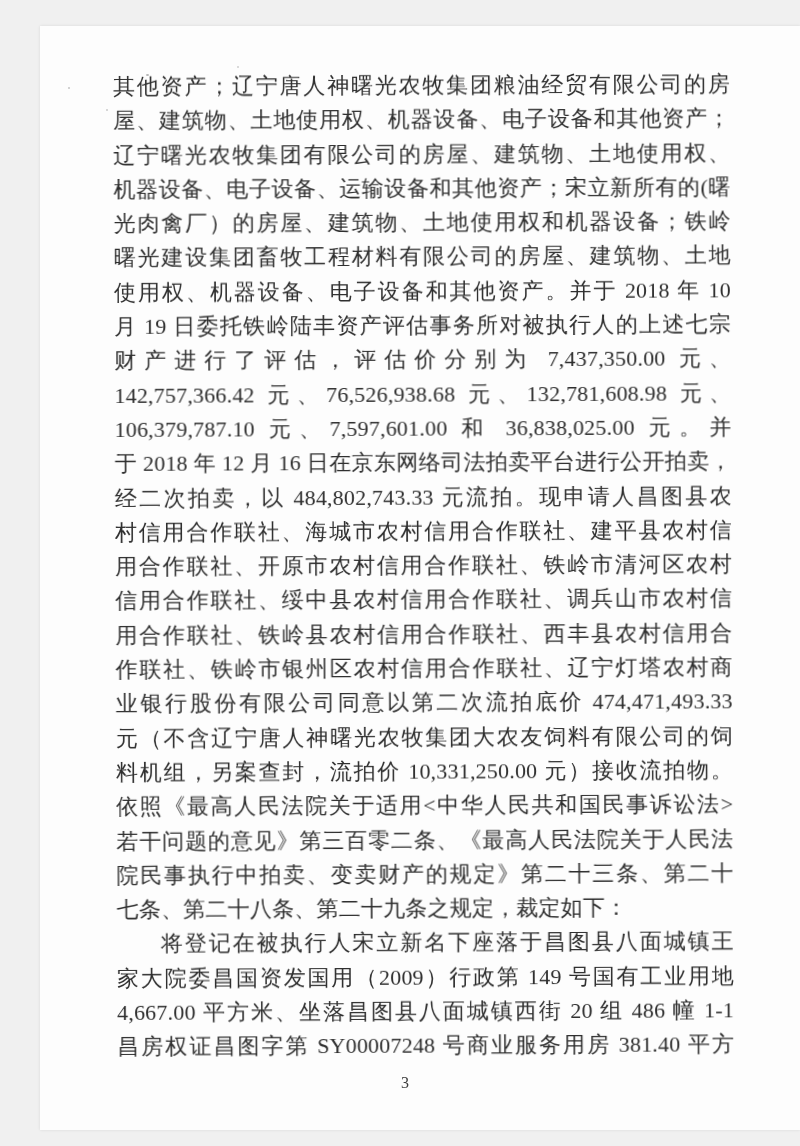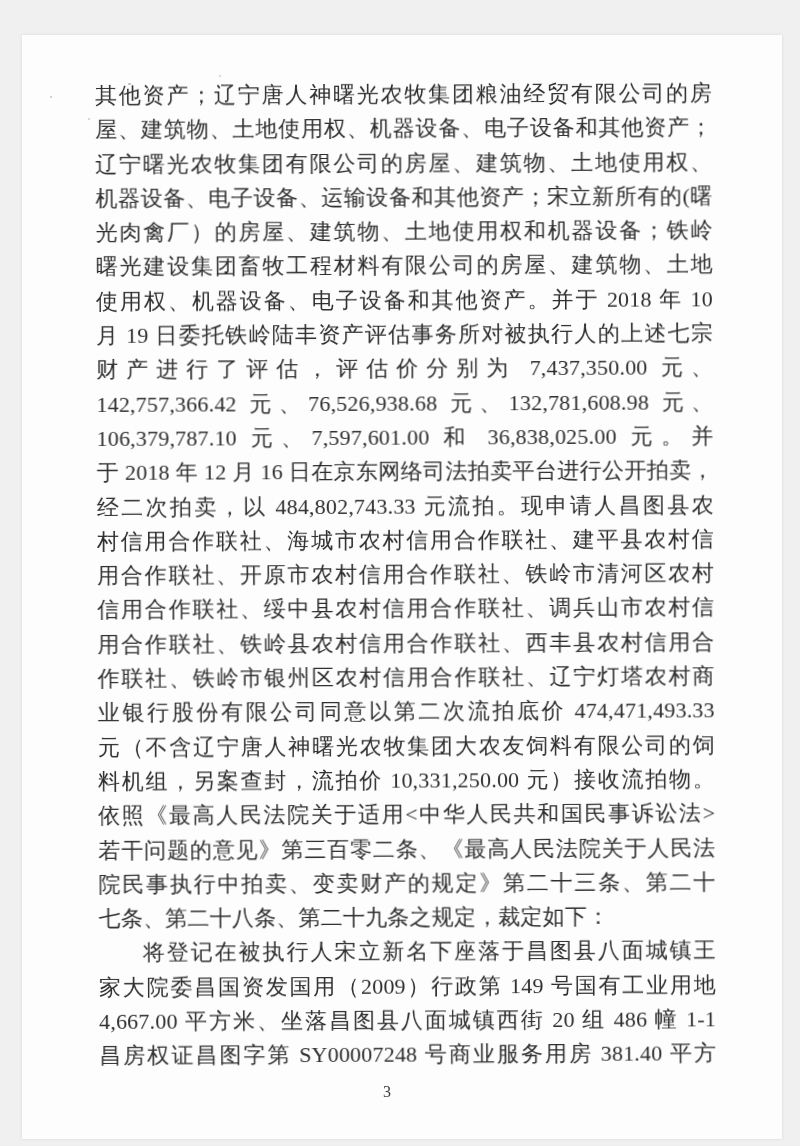--- a/index.html
+++ b/index.html
@@ -10,27 +10,26 @@
   .scan-frame {
     position: relative;
     width: 800px;
     height: 1146px;
     background: #f0f0f0;
     overflow: hidden;
     margin: 0 auto;
   }
   .paper {
     position: absolute;
-    left: 22px;
+    left: 40px;
     top: 26px;
     width: 760px;
     height: 1104px;
     background: #fdfdfd;
     box-shadow: 0 0 3px rgba(0,0,0,0.10);
-    margin-top: 9px;
   }
   .text-block {
     position: absolute;
     left: 73px;
     top: 44px;
     width: 617px;
     transform: rotate(-0.25deg);
     transform-origin: left top;
   }
   .line {

